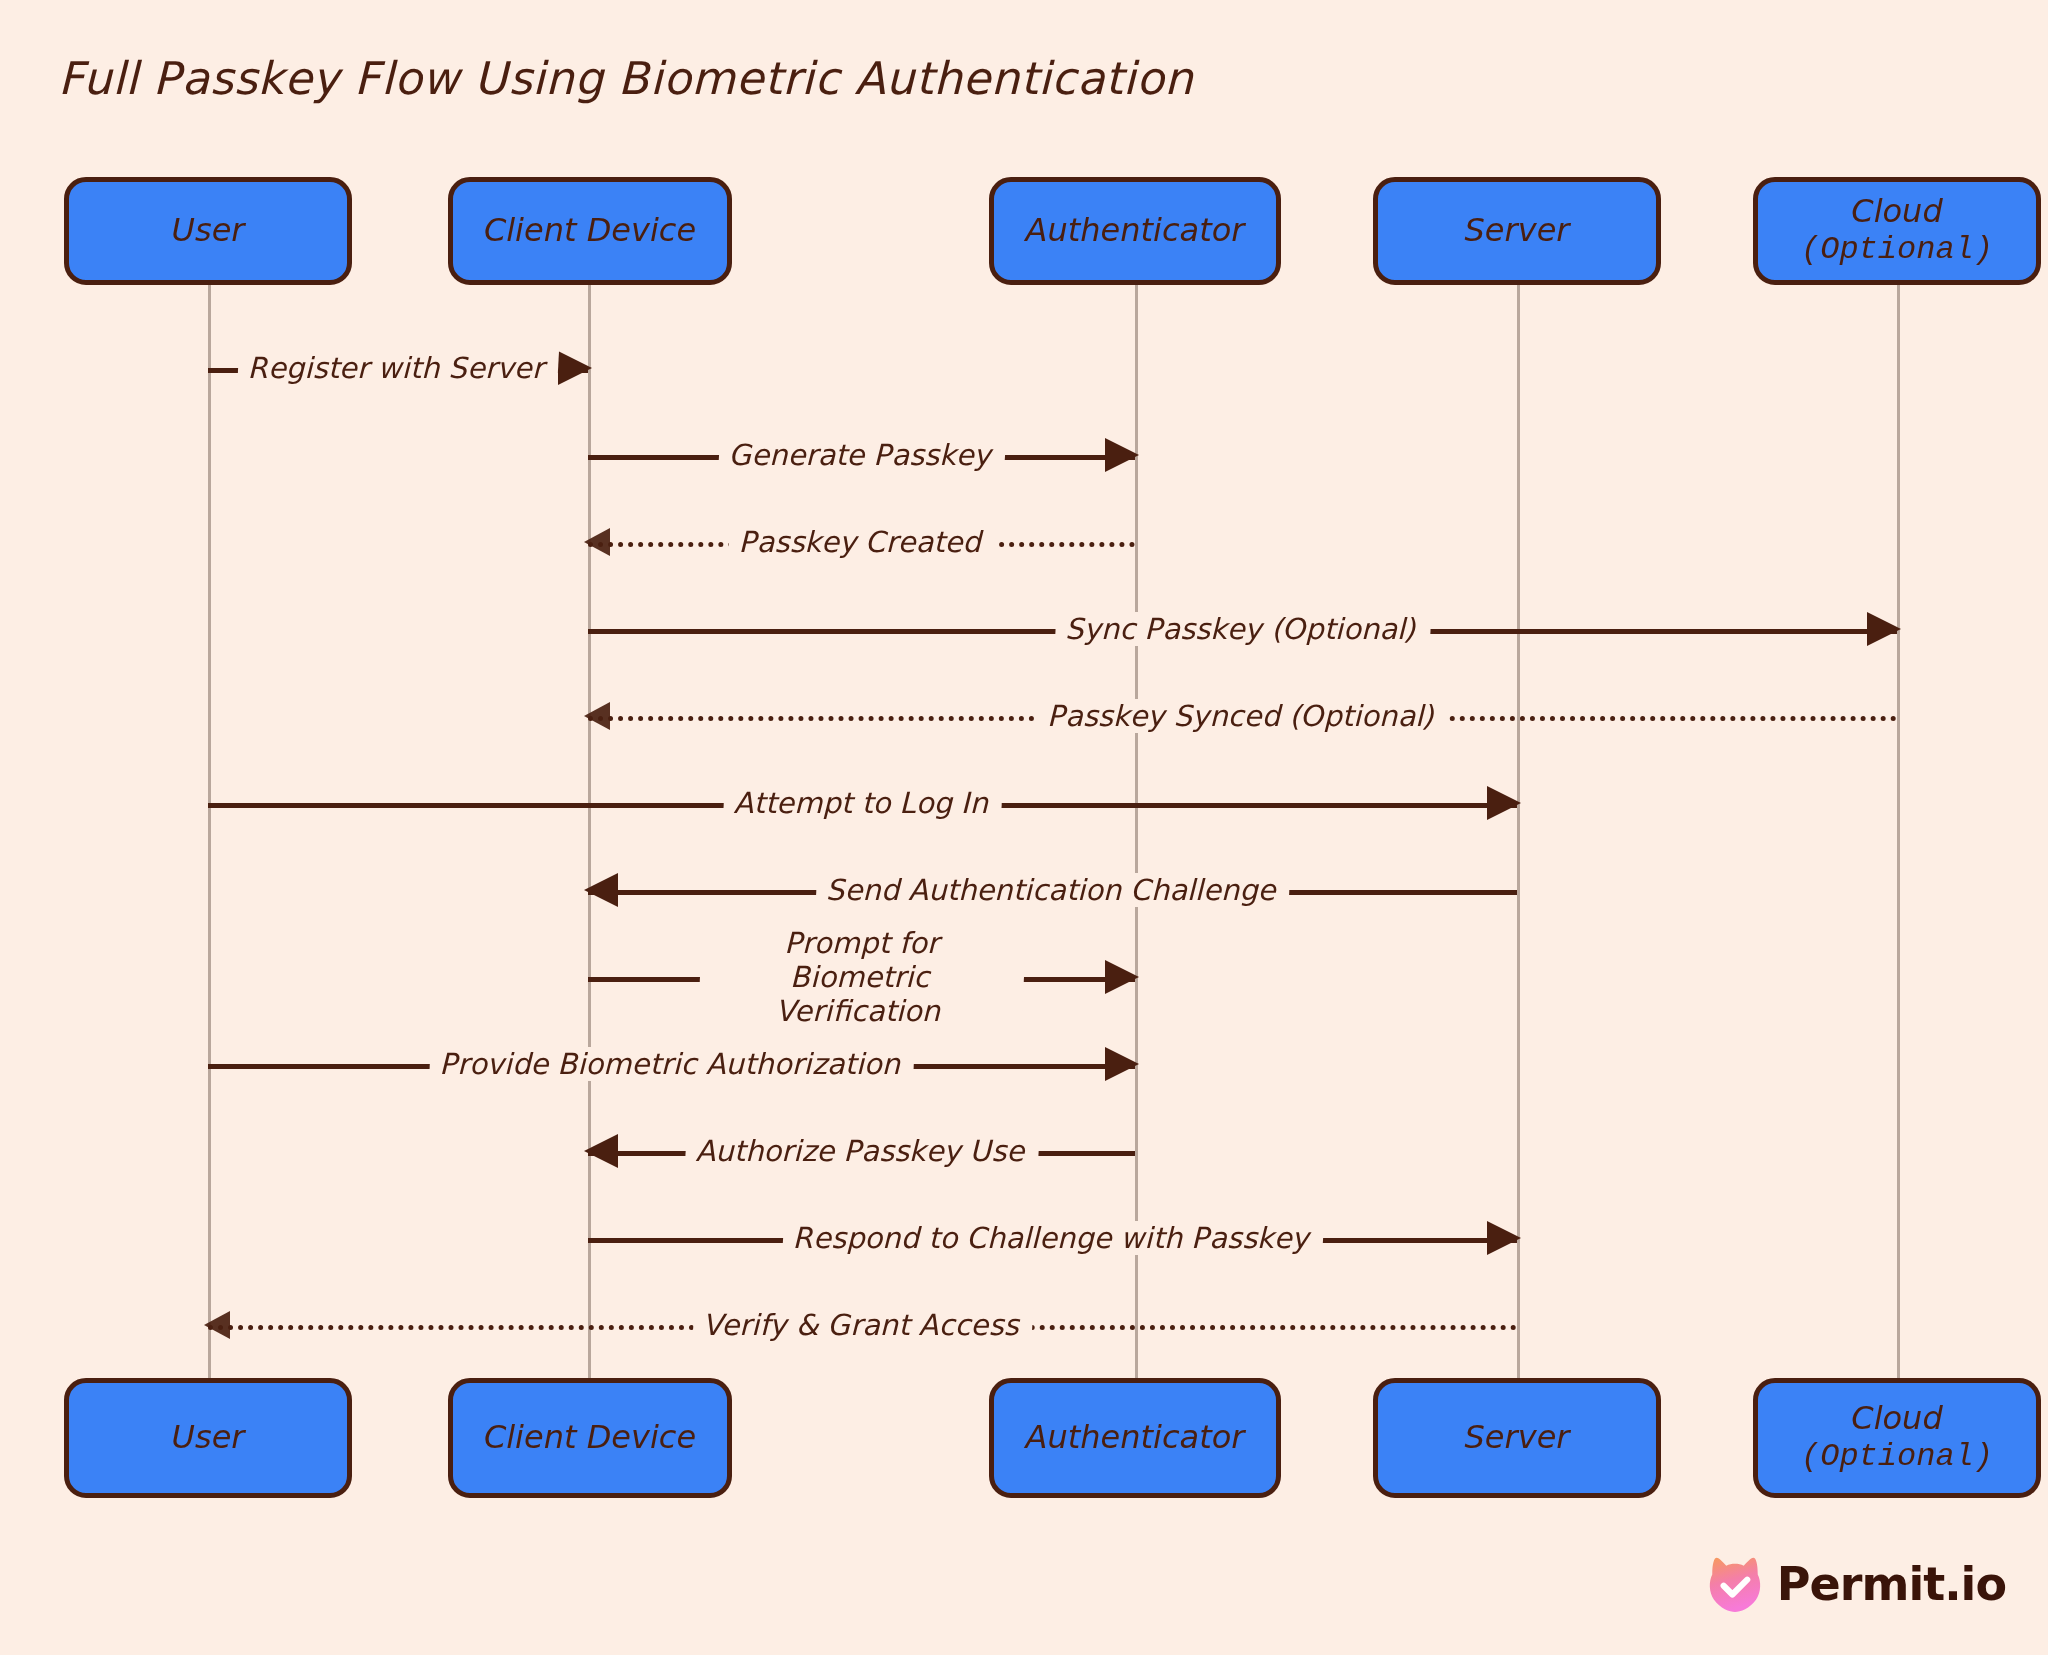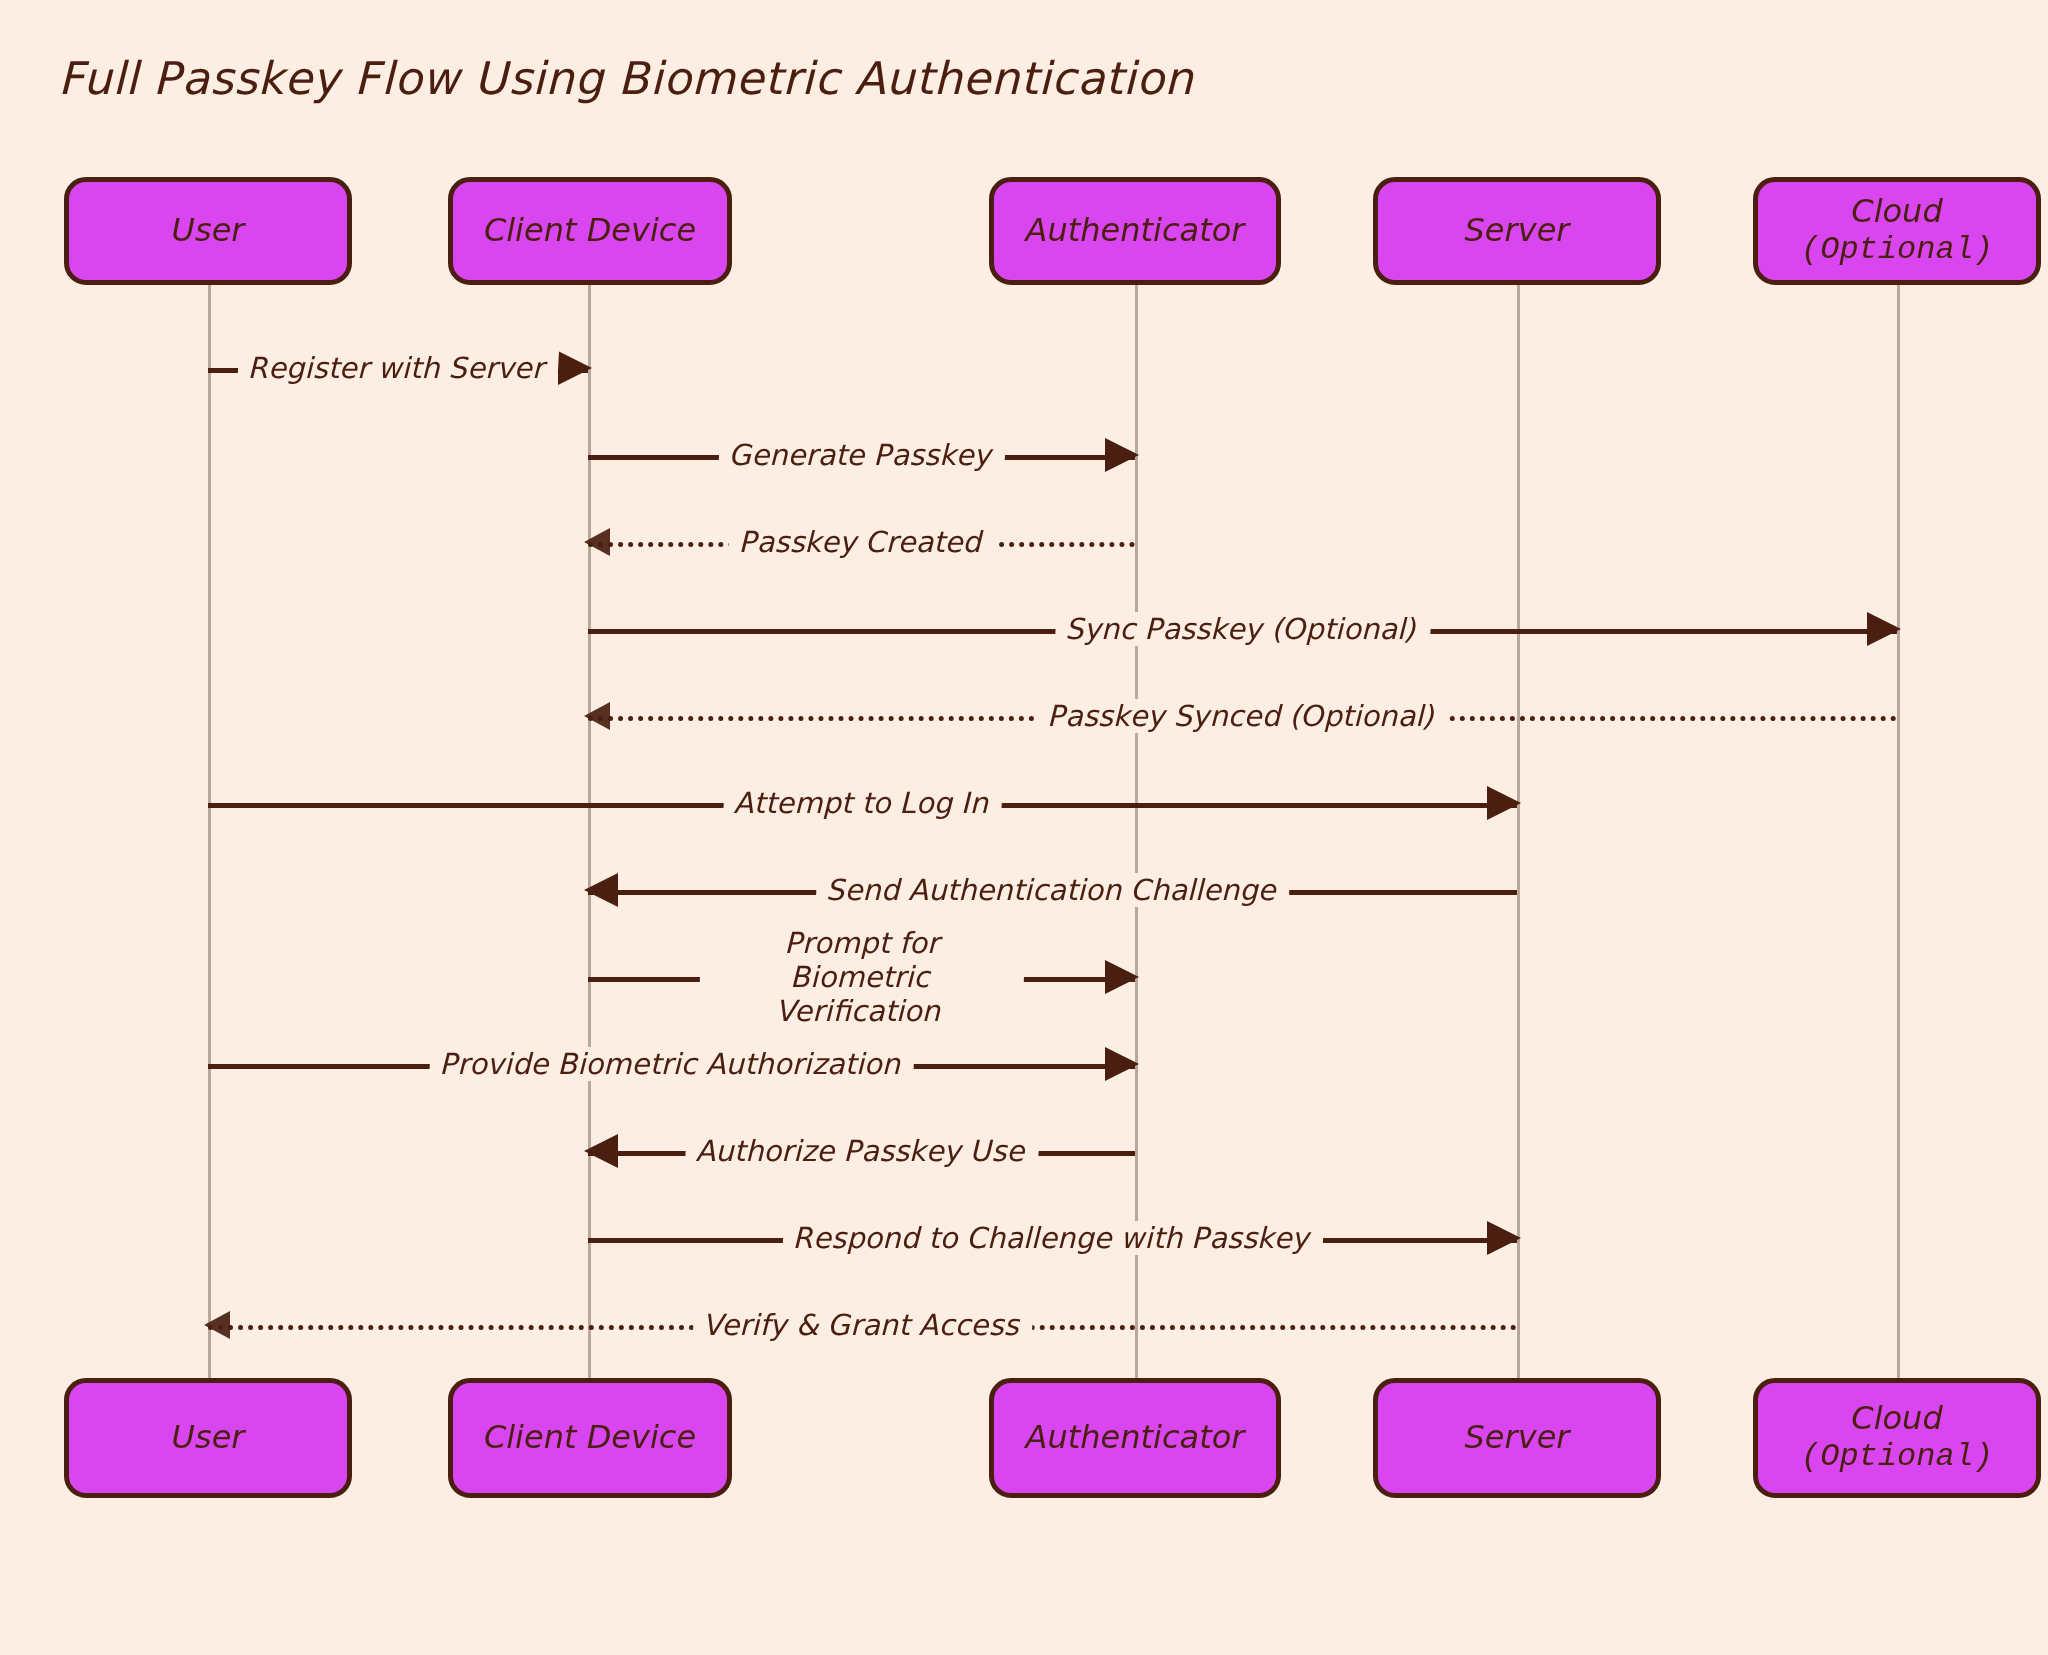--- a/index.html
+++ b/index.html
@@ -30,21 +30,21 @@
     letter-spacing: 0.6px;
     color: #4a1f10;
     font-style: italic;
     transform: skewX(-3deg);
     white-space: nowrap;
   }
   
   .participant {
     position: absolute;
     box-sizing: border-box;
-    background: #d946ef;
+    background: #3b82f6;
     border: 5px solid #4a1f10;
     border-radius: 22px;
     display: flex;
     align-items: center;
     justify-content: center;
     text-align: center;
     color: #4a1f10;
     font-size: 32px;
     font-style: italic;
     line-height: 1.18;
@@ -276,14 +276,31 @@
     <div class="arrow right"></div>
     <div class="label">Respond to Challenge with Passkey</div>
   </div>
 
   <div class="msg dotted" style="left:208px; top:1325px; width:1309px;">
     <div class="line"></div>
     <div class="arrow left"></div>
     <div class="label">Verify &amp; Grant Access</div>
   </div>
 
+  <div id="logo">
+    <span class="logo-mark">
+      <svg viewBox="0 0 64 66" width="56" height="58" xmlns="http://www.w3.org/2000/svg">
+        <defs>
+          <linearGradient id="permitGrad" x1="0" y1="0" x2="0.25" y2="1">
+            <stop offset="0%" stop-color="#f79a5c"></stop>
+            <stop offset="48%" stop-color="#f47fa8"></stop>
+            <stop offset="100%" stop-color="#f77ad8"></stop>
+          </linearGradient>
+        </defs>
+        <path d="M6 22 C6 10 8 3 11 3 C14 3 19 9 22 12 C28 9 36 9 42 12 C45 9 50 3 53 3 C56 3 58 10 58 22
+                 C62 30 62 42 56 51 C49 61 38 65 32 65 C26 65 15 61 8 51 C2 42 2 30 6 22 Z" fill="url(#permitGrad)"></path>
+        <path d="M19 35 L29 45 L46 28" fill="none" stroke="#ffffff" stroke-width="7" stroke-linecap="round" stroke-linejoin="round"></path>
+      </svg>
+    </span>
+    <span class="logo-text">Permit.io</span>
+  </div>
 
 </div>
 
 </body></html>

